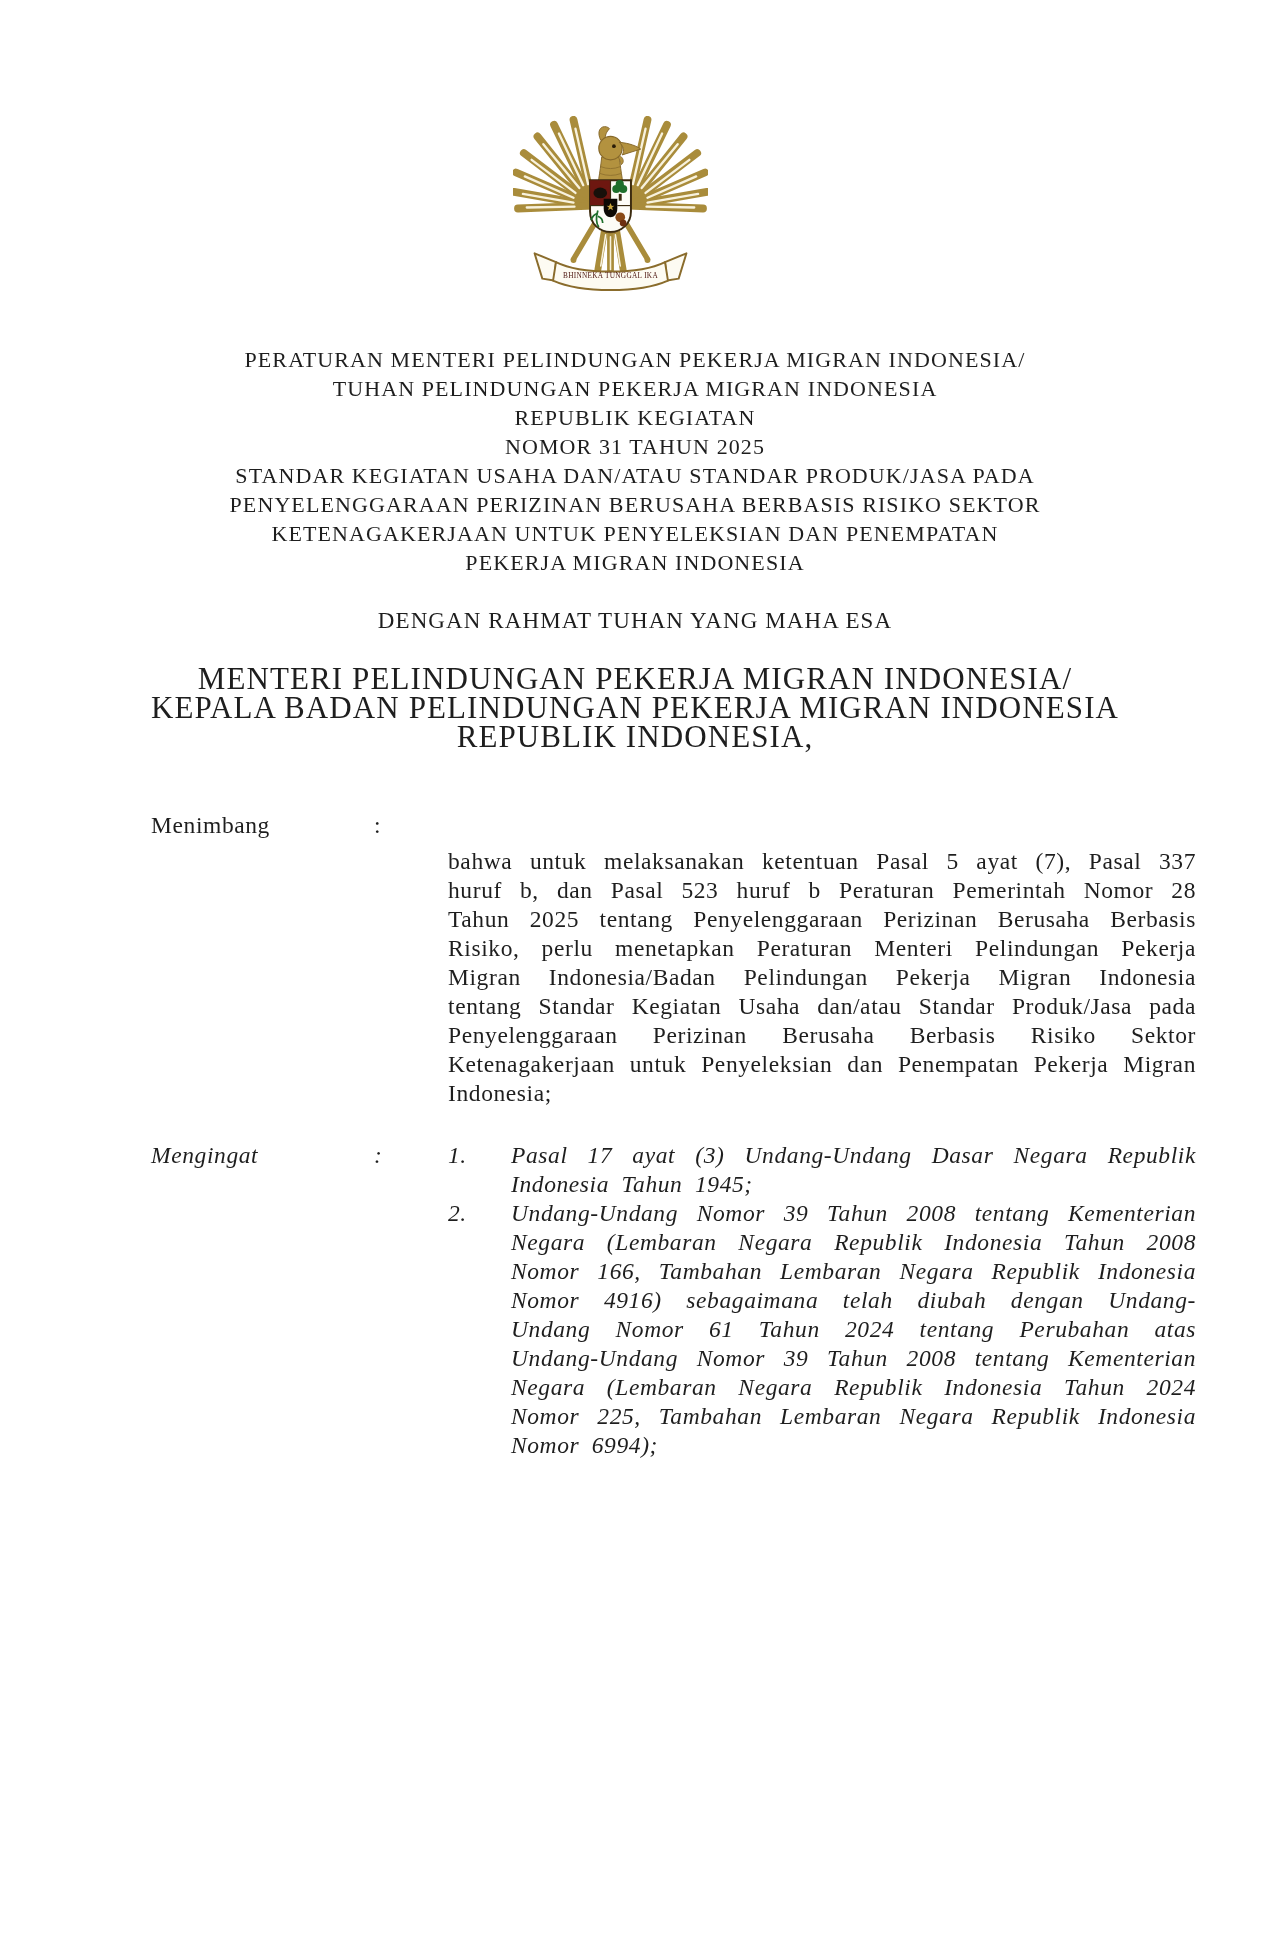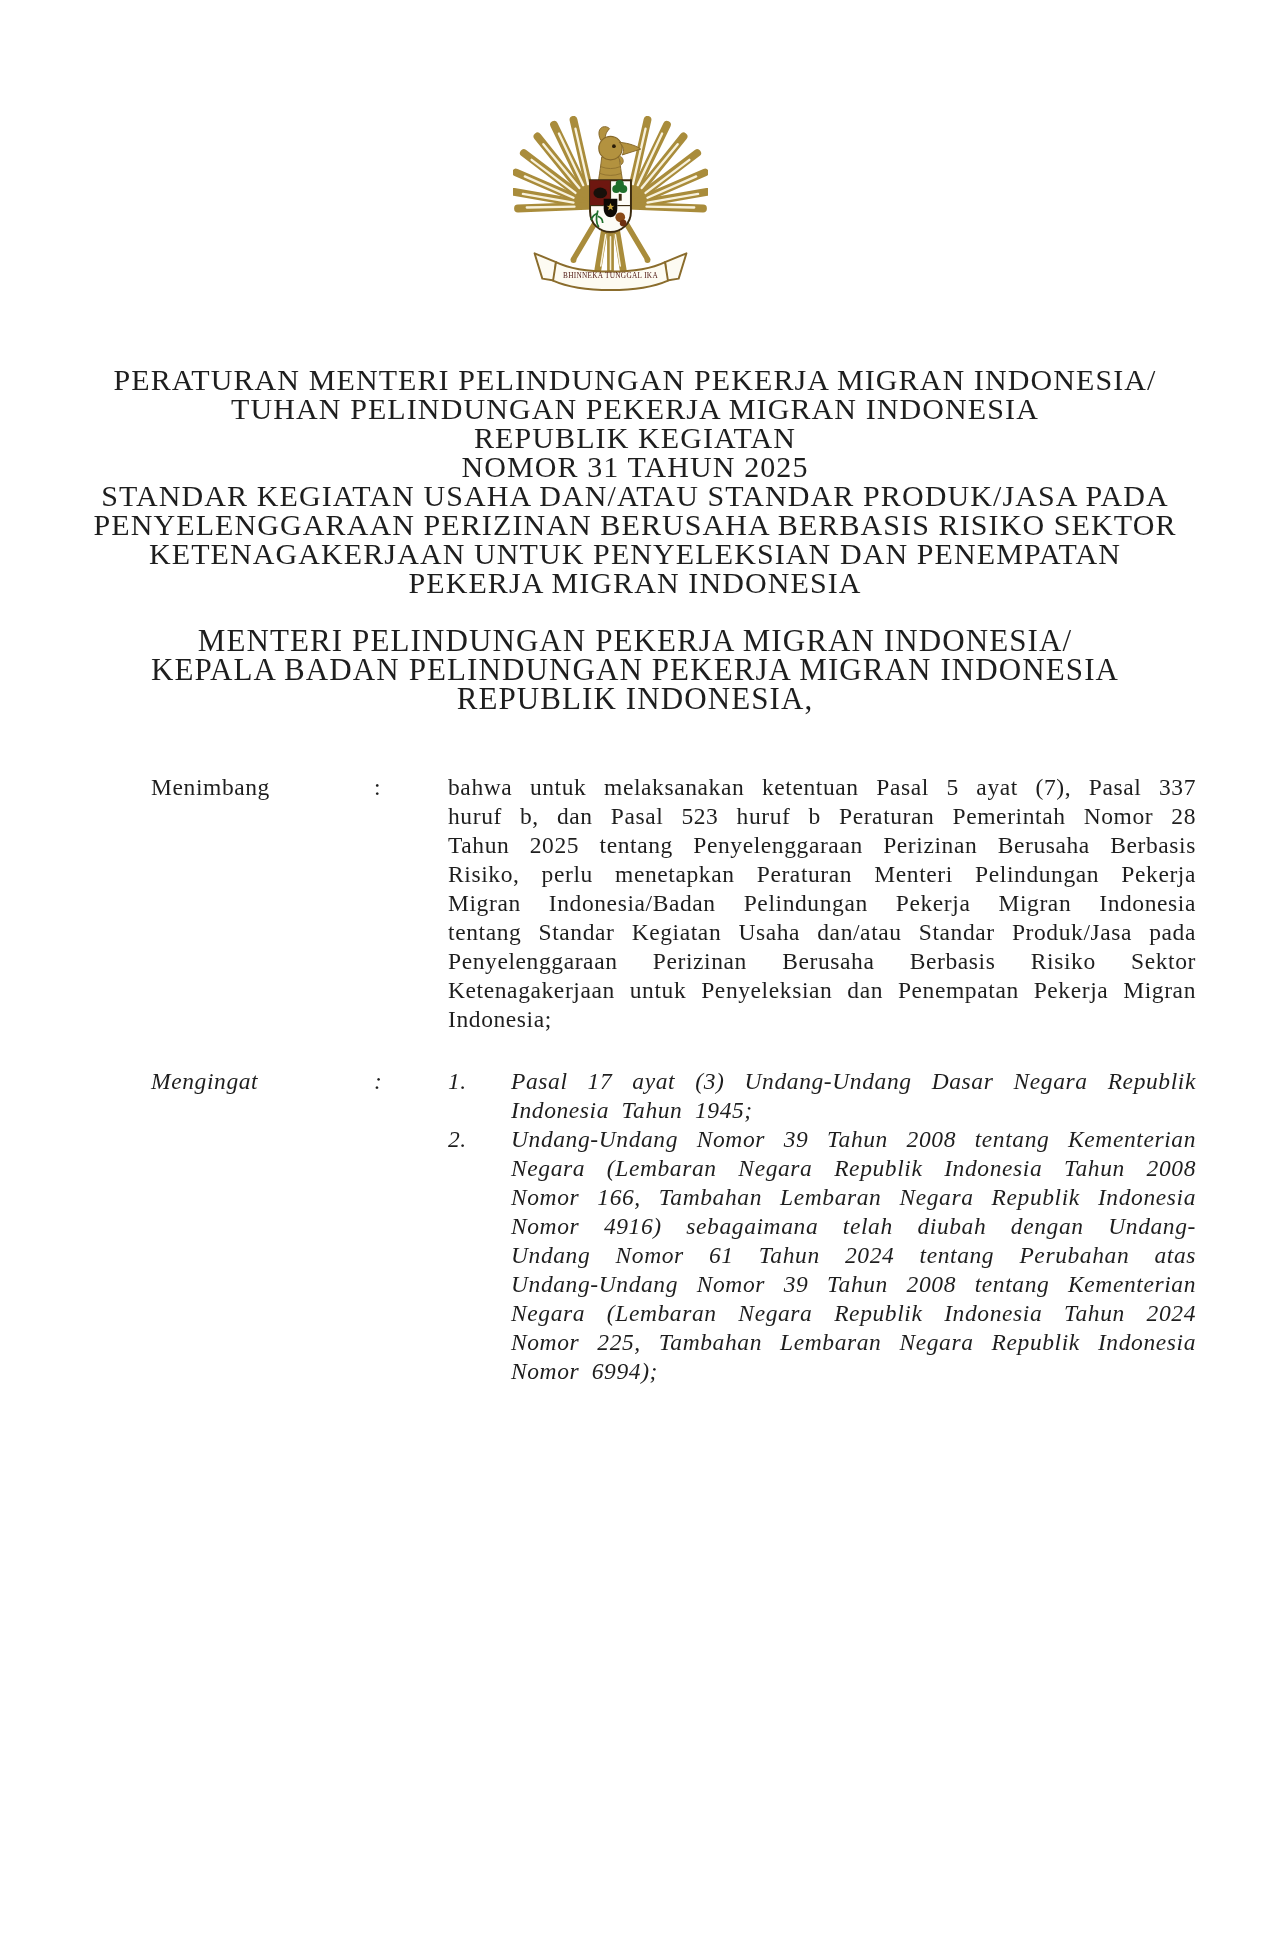--- a/index.html
+++ b/index.html
@@ -19,23 +19,23 @@
     position: relative;
     width: 1270px;
     height: 1950px;
     background: #ffffff;
   }
   .emblem {
     display: block;
     margin: 116px 0 0 513px;
   }
   .title-block {
-    margin-top: 64px;
+    margin-top: 44px;
     text-align: center;
-    font-size: 30px;
+    font-size: 22px;
     line-height: 29px;
     letter-spacing: 1.1px;
     white-space: nowrap;
   }
   .title-line { min-height: 29px; }
   .invocation {
     margin-top: 29px;
     text-align: center;
     font-size: 23px;
     line-height: 29px;
@@ -59,20 +59,21 @@
     gap: 48px;
   }
   .clause.menimbang { margin-top: 60px; }
   .clause.mengingat { margin-top: 33px; font-style: italic; }
   .clause-label { letter-spacing: 0.6px; }
   .clause-colon { text-align: left; }
   .clause-body {
     text-align: justify;
     letter-spacing: 0.6px;
     word-spacing: 6px;
+    margin-top: 36px;
   }
   .clause-items { display: block; }
   .clause-item {
     display: grid;
     grid-template-columns: 63px 685px;
     align-items: start;
   }
   .item-number { letter-spacing: 0.4px; }
   .item-text {
     text-align: justify;
@@ -188,20 +189,21 @@
     <div class="title-line">PERATURAN MENTERI PELINDUNGAN PEKERJA MIGRAN INDONESIA/</div>
     <div class="title-line">TUHAN PELINDUNGAN PEKERJA MIGRAN INDONESIA</div>
     <div class="title-line">REPUBLIK KEGIATAN</div>
     <div class="title-line">NOMOR 31 TAHUN 2025</div>
     <div class="title-line">STANDAR KEGIATAN USAHA DAN/ATAU STANDAR PRODUK/JASA PADA</div>
     <div class="title-line">PENYELENGGARAAN PERIZINAN BERUSAHA BERBASIS RISIKO SEKTOR</div>
     <div class="title-line">KETENAGAKERJAAN UNTUK PENYELEKSIAN DAN PENEMPATAN</div>
     <div class="title-line">PEKERJA MIGRAN INDONESIA</div>
   </div>
 
+  <div class="invocation">DENGAN RAHMAT TUHAN YANG MAHA ESA</div>
 
   <div class="officiant">
     <div>MENTERI PELINDUNGAN PEKERJA MIGRAN INDONESIA/</div>
     <div>KEPALA BADAN PELINDUNGAN PEKERJA MIGRAN INDONESIA</div>
     <div>REPUBLIK INDONESIA,</div>
   </div>
 
   <div class="clause menimbang">
     <div class="clause-label">Menimbang</div>
     <div class="clause-colon">:</div>

